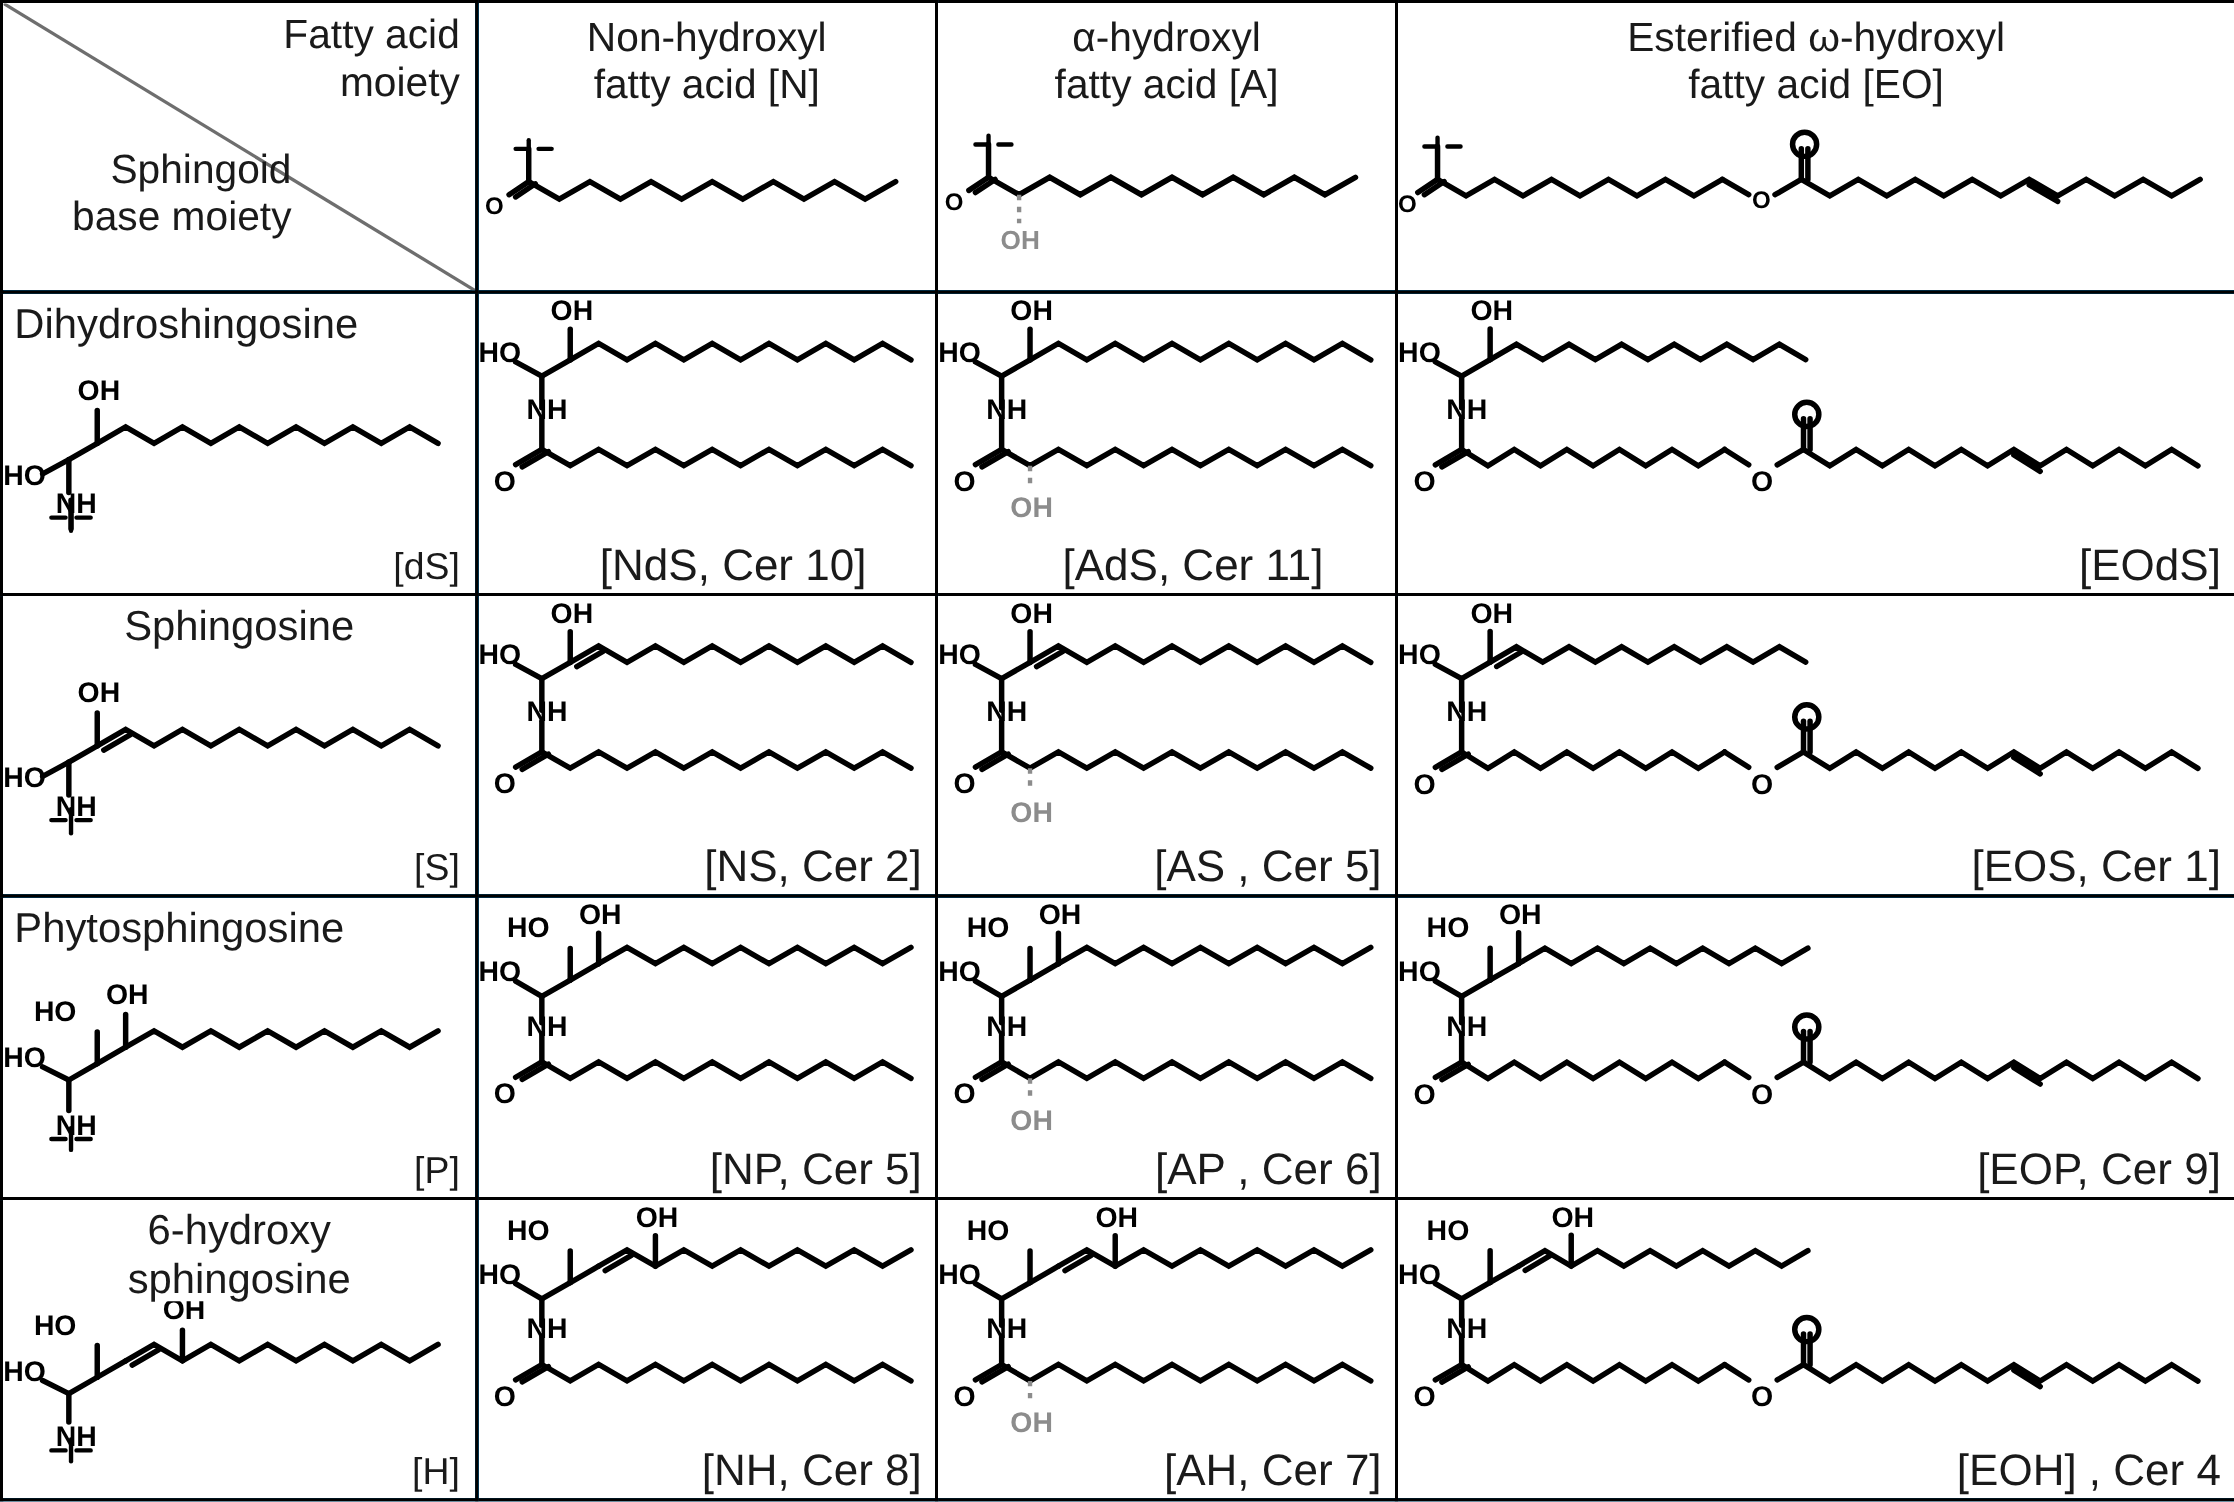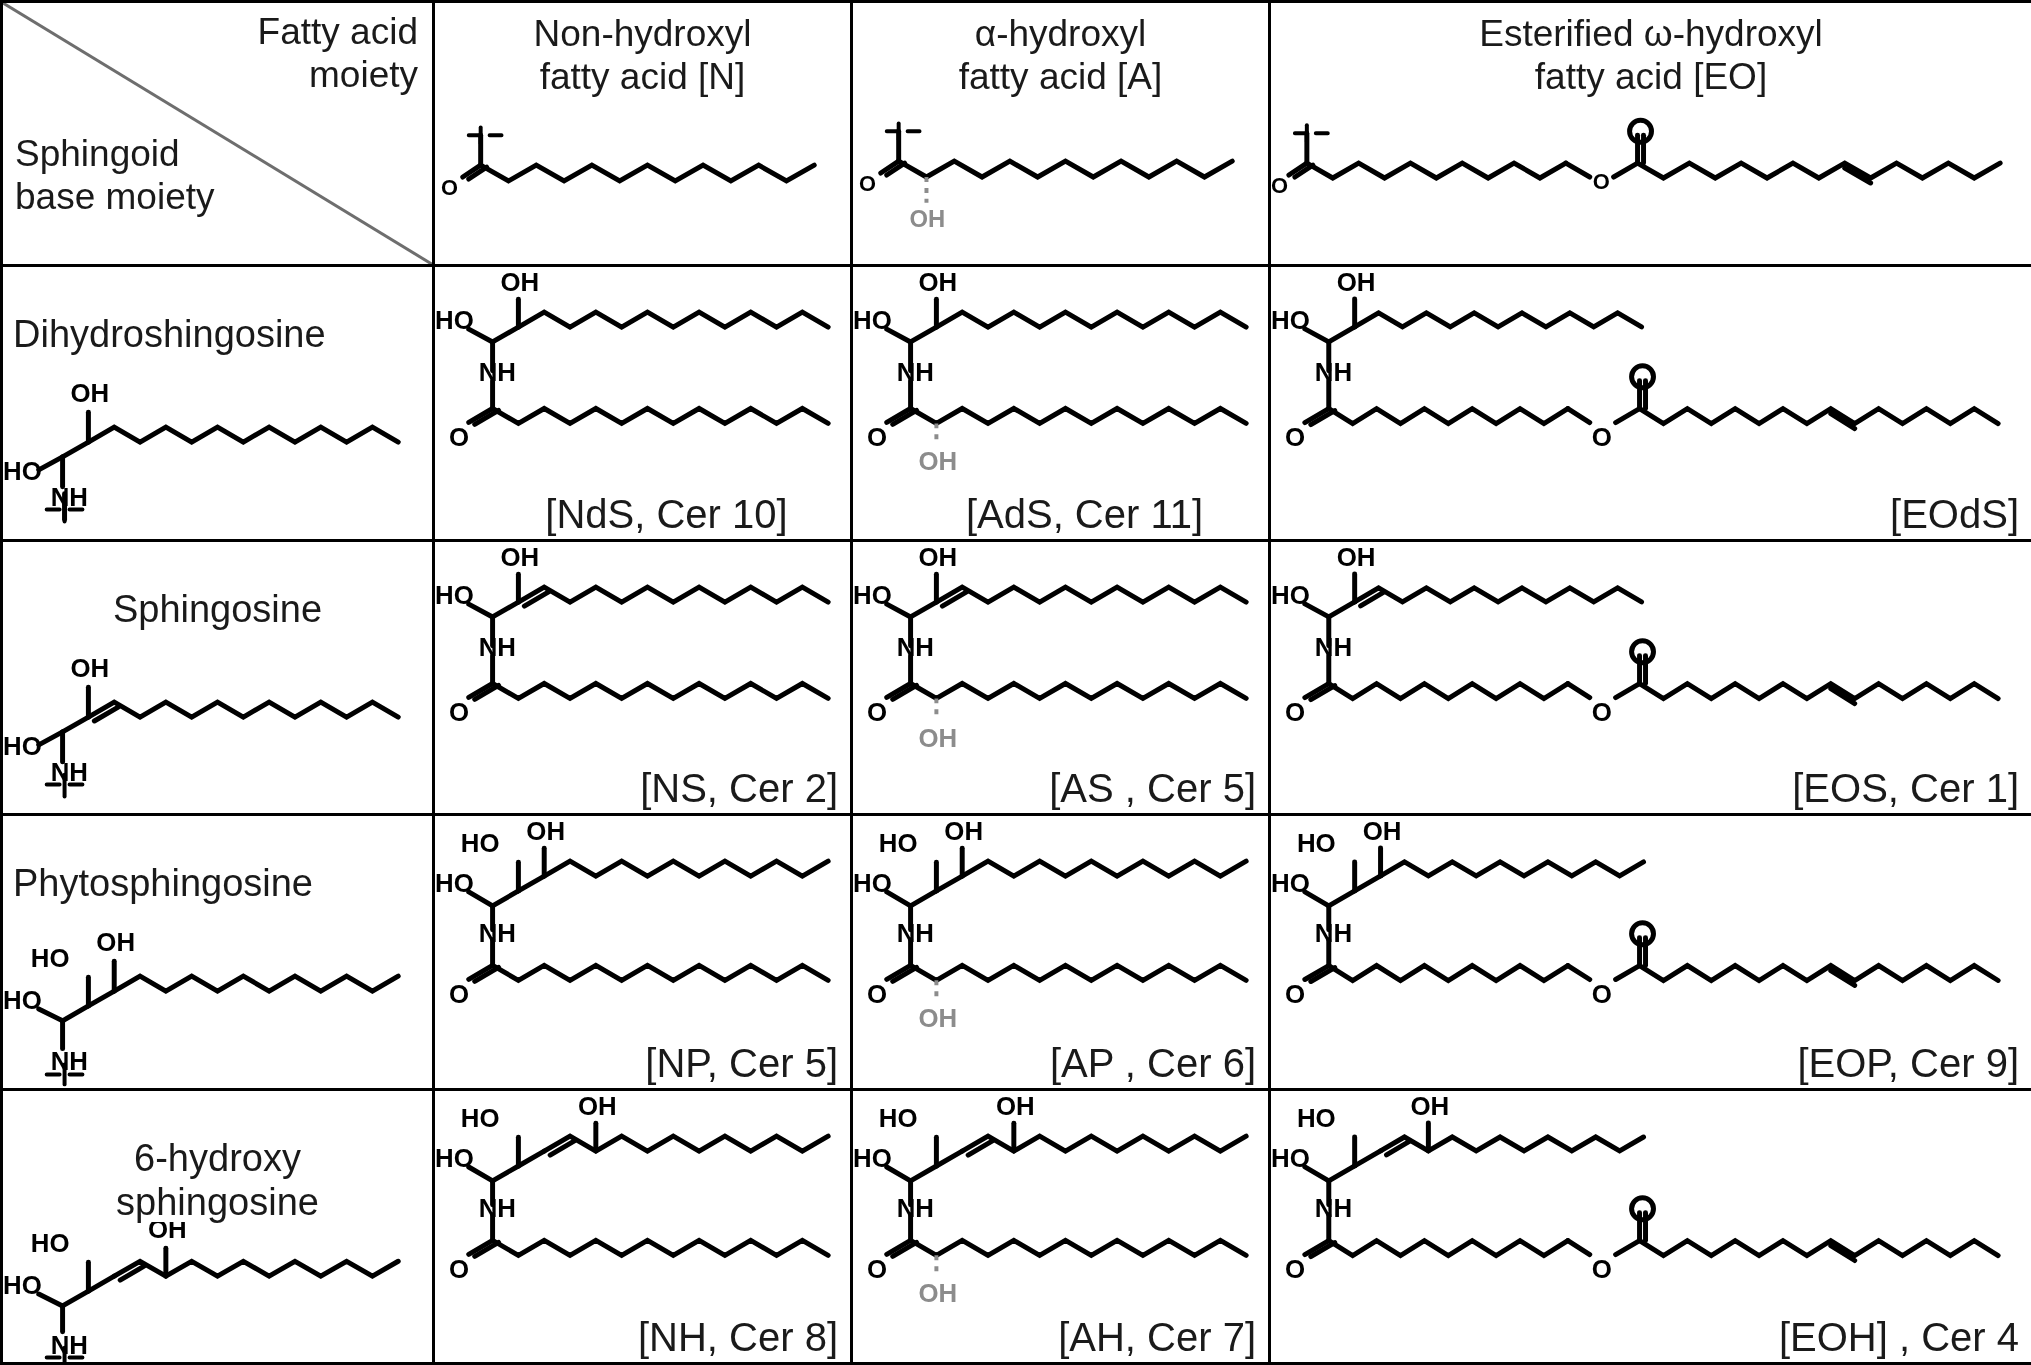--- a/index.html
+++ b/index.html
@@ -65,21 +65,21 @@
     text-align: right;
     font-size: 37px;
     line-height: 1.15;
     color: #1a1a1a;
   }
   .corner .sb-label {
     position: absolute;
     left: 12px;
     top: 130px;
     width: 250px;
-    text-align: left;
+    text-align: right;
     font-size: 37px;
     line-height: 1.15;
     color: #1a1a1a;
   }
 
   
   .head-inner {
     position: relative;
     height: 100%;
     width: 100%;
@@ -97,21 +97,20 @@
     right: 0;
     top: 108px;
     height: 140px;
   }
 
   
   .rowhead-inner {
     position: relative;
     height: 100%;
     width: 100%;
-    margin-top: 39px;
   }
   .rowhead-title {
     font-size: 38px;
     line-height: 1.16;
     padding-top: 6px;
     color: #1a1a1a;
   }
   .rowhead-title.left { text-align: left; padding-left: 10px; }
   .rowhead-title.center { text-align: center; }
   .rowhead-struct {

